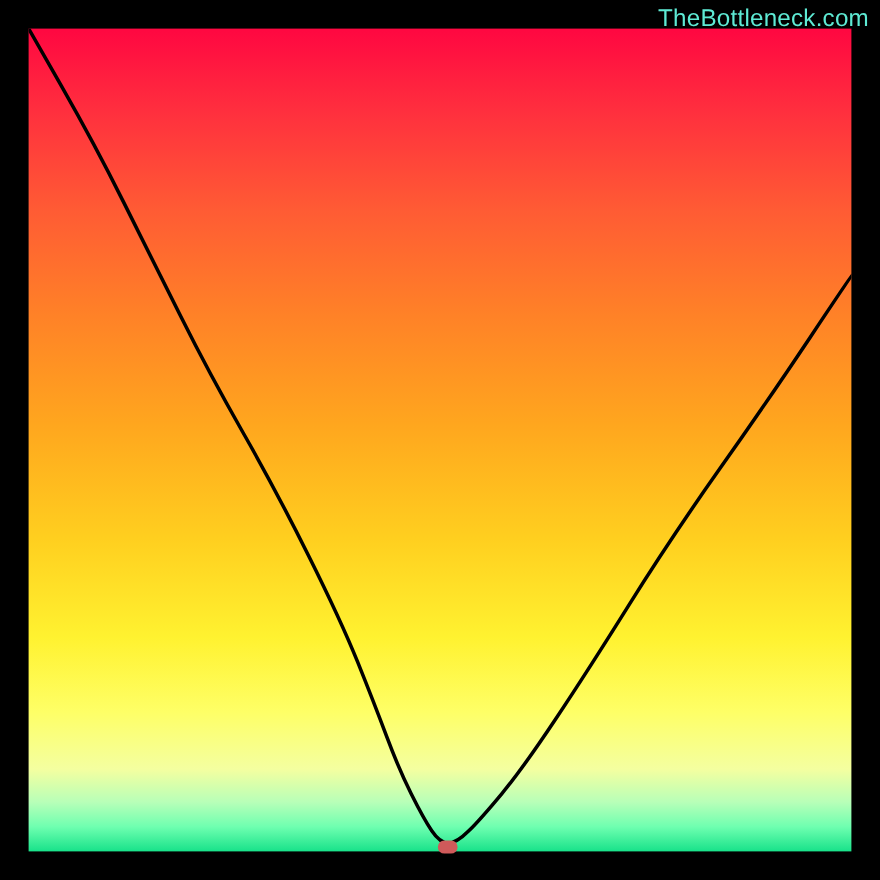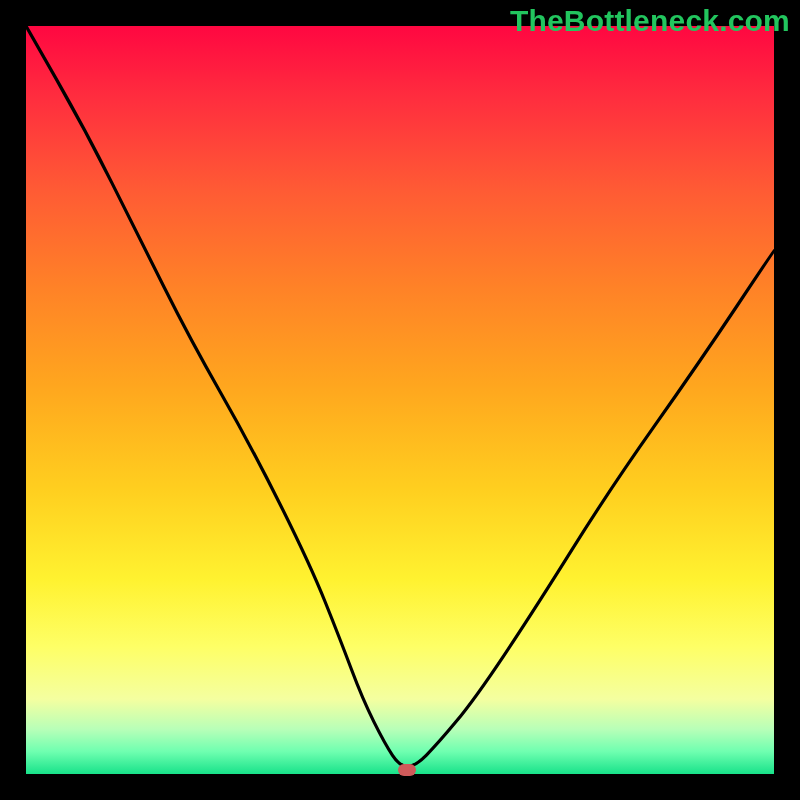--- a/index.html
+++ b/index.html
@@ -14,23 +14,23 @@
   .frame {
     position: relative;
     width: 800px;
     height: 800px;
     background: #000;
   }
   .watermark {
     position: absolute;
     top: 4px;
     right: 10px;
-    color: #22c55e;
-    font-size: 30px;
-    font-weight: 700;
+    color: #5eead4;
+    font-size: 22px;
+    font-weight: 400;
     letter-spacing: 0.2px;
     z-index: 10;
   }
   .plot {
     position: absolute;
     left: 26px;
     top: 26px;
     width: 748px;
     height: 748px;
     background: linear-gradient(

